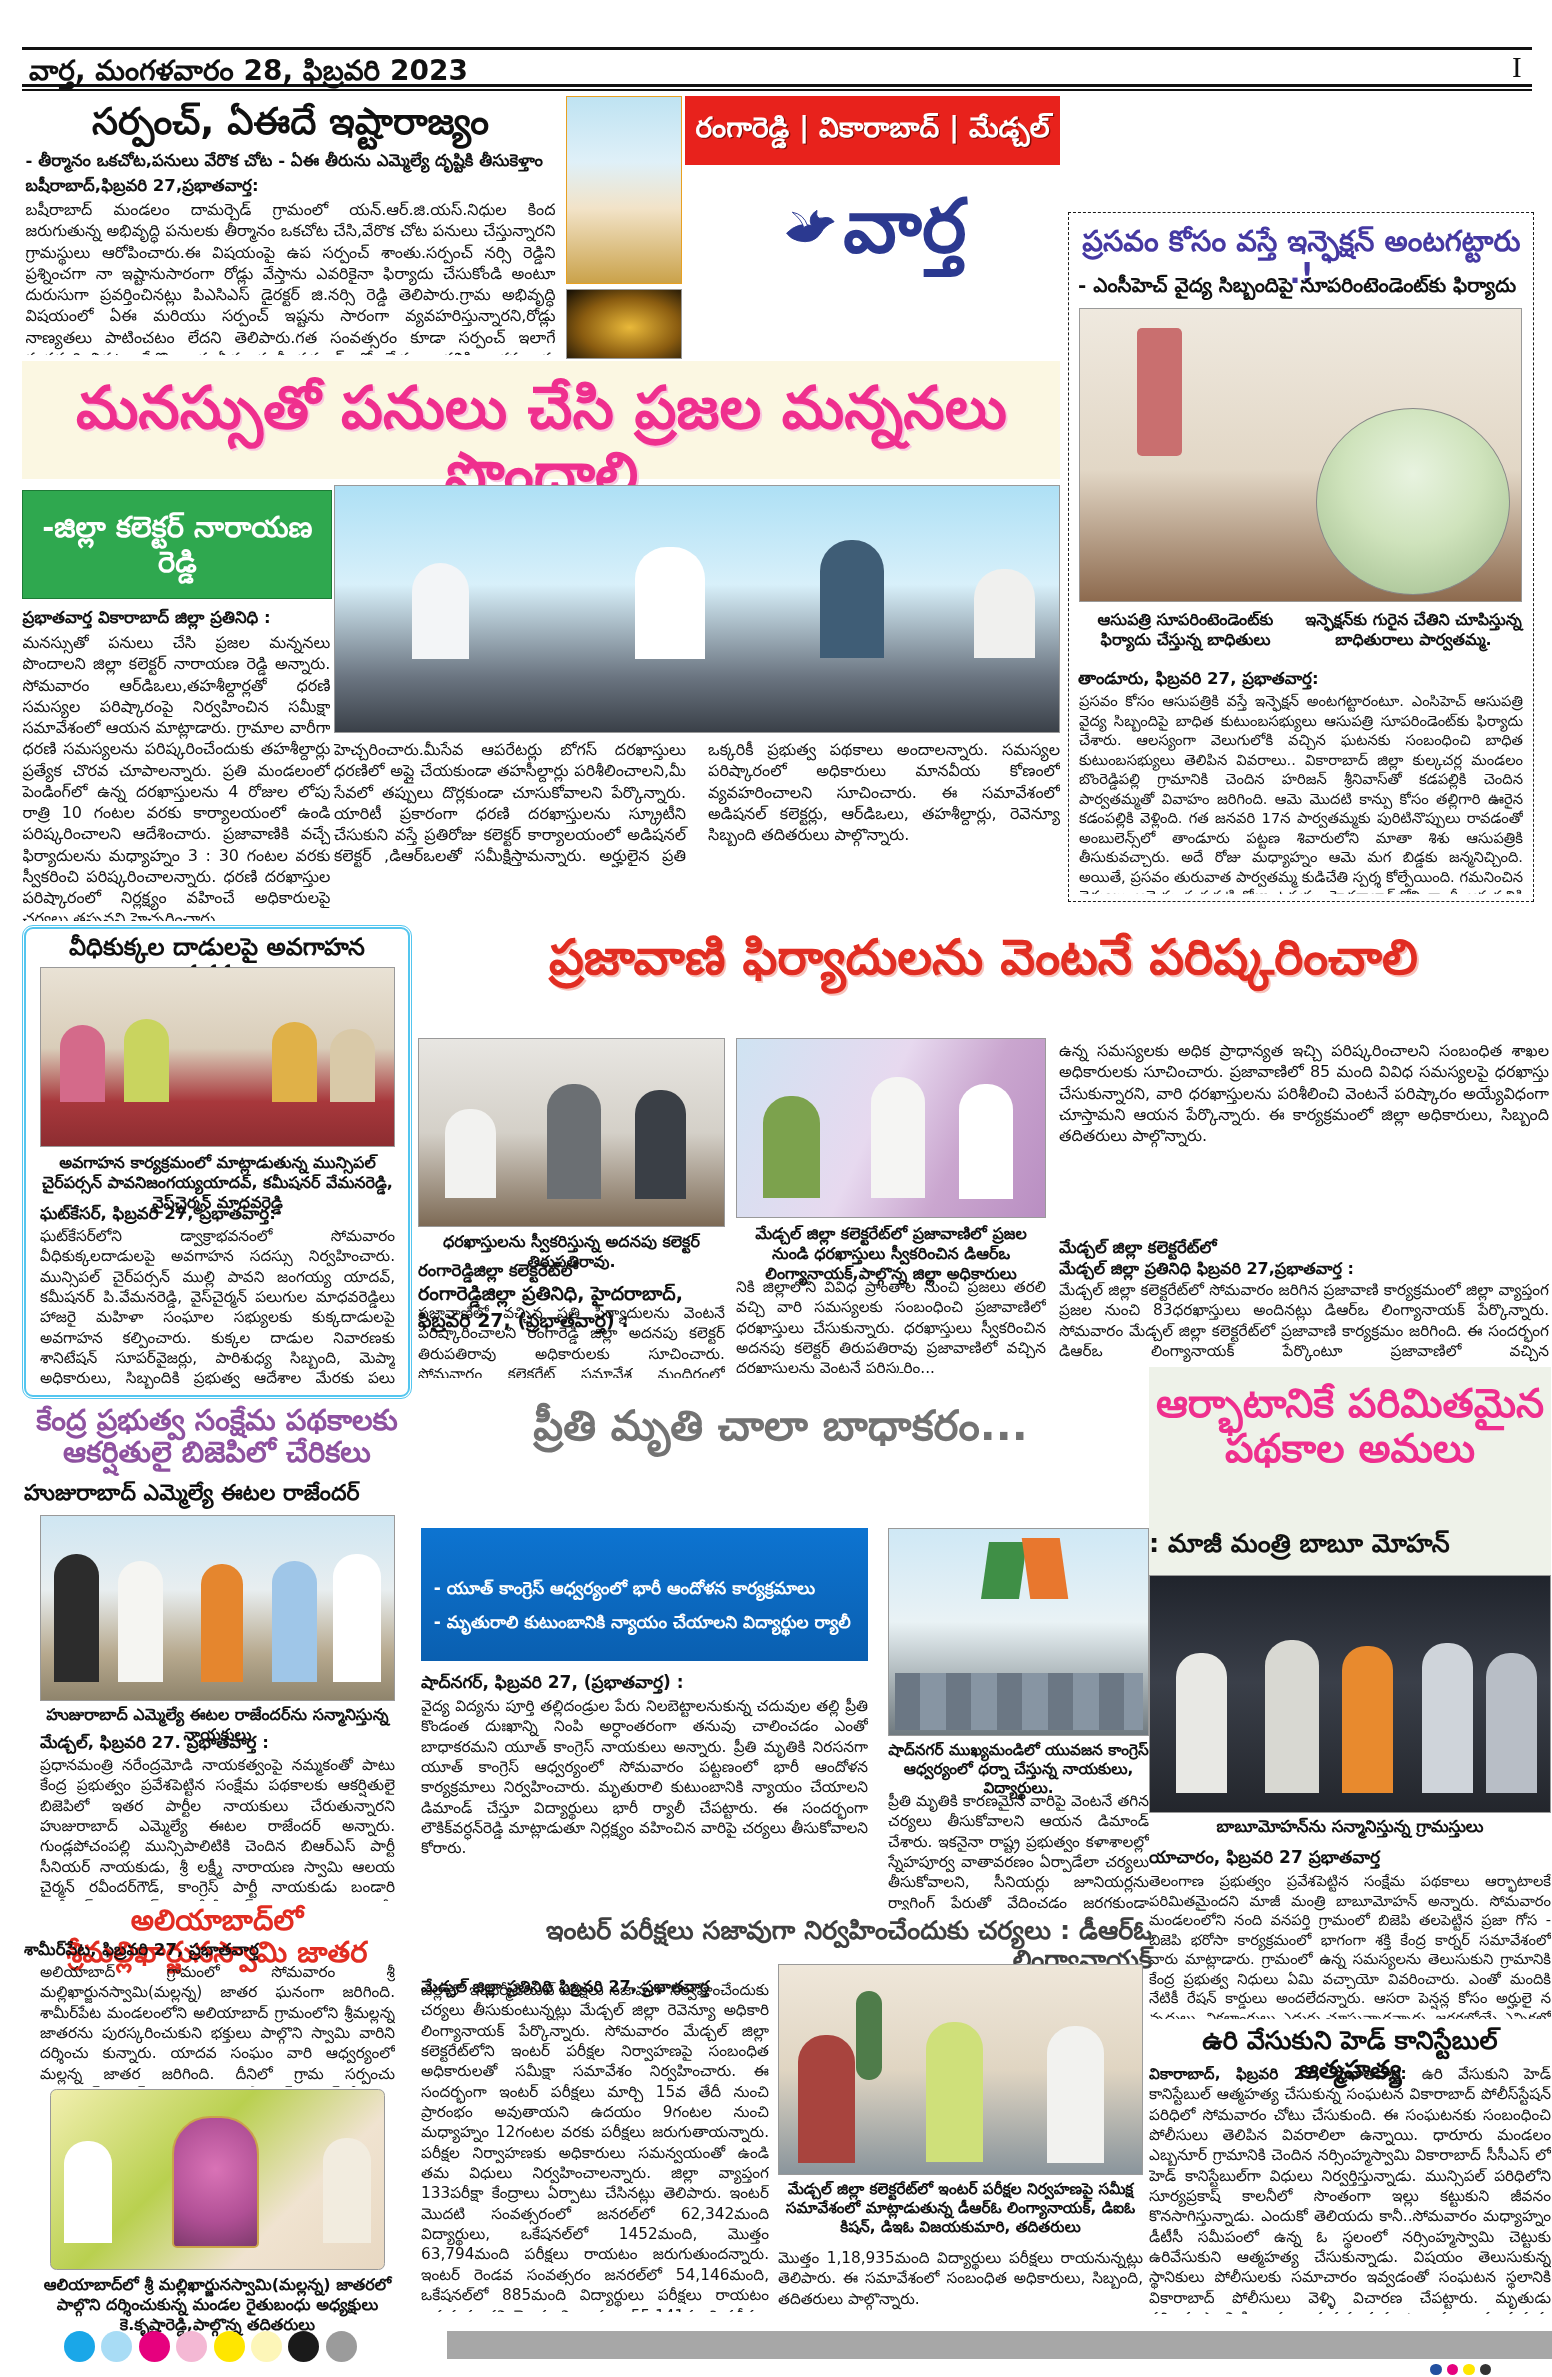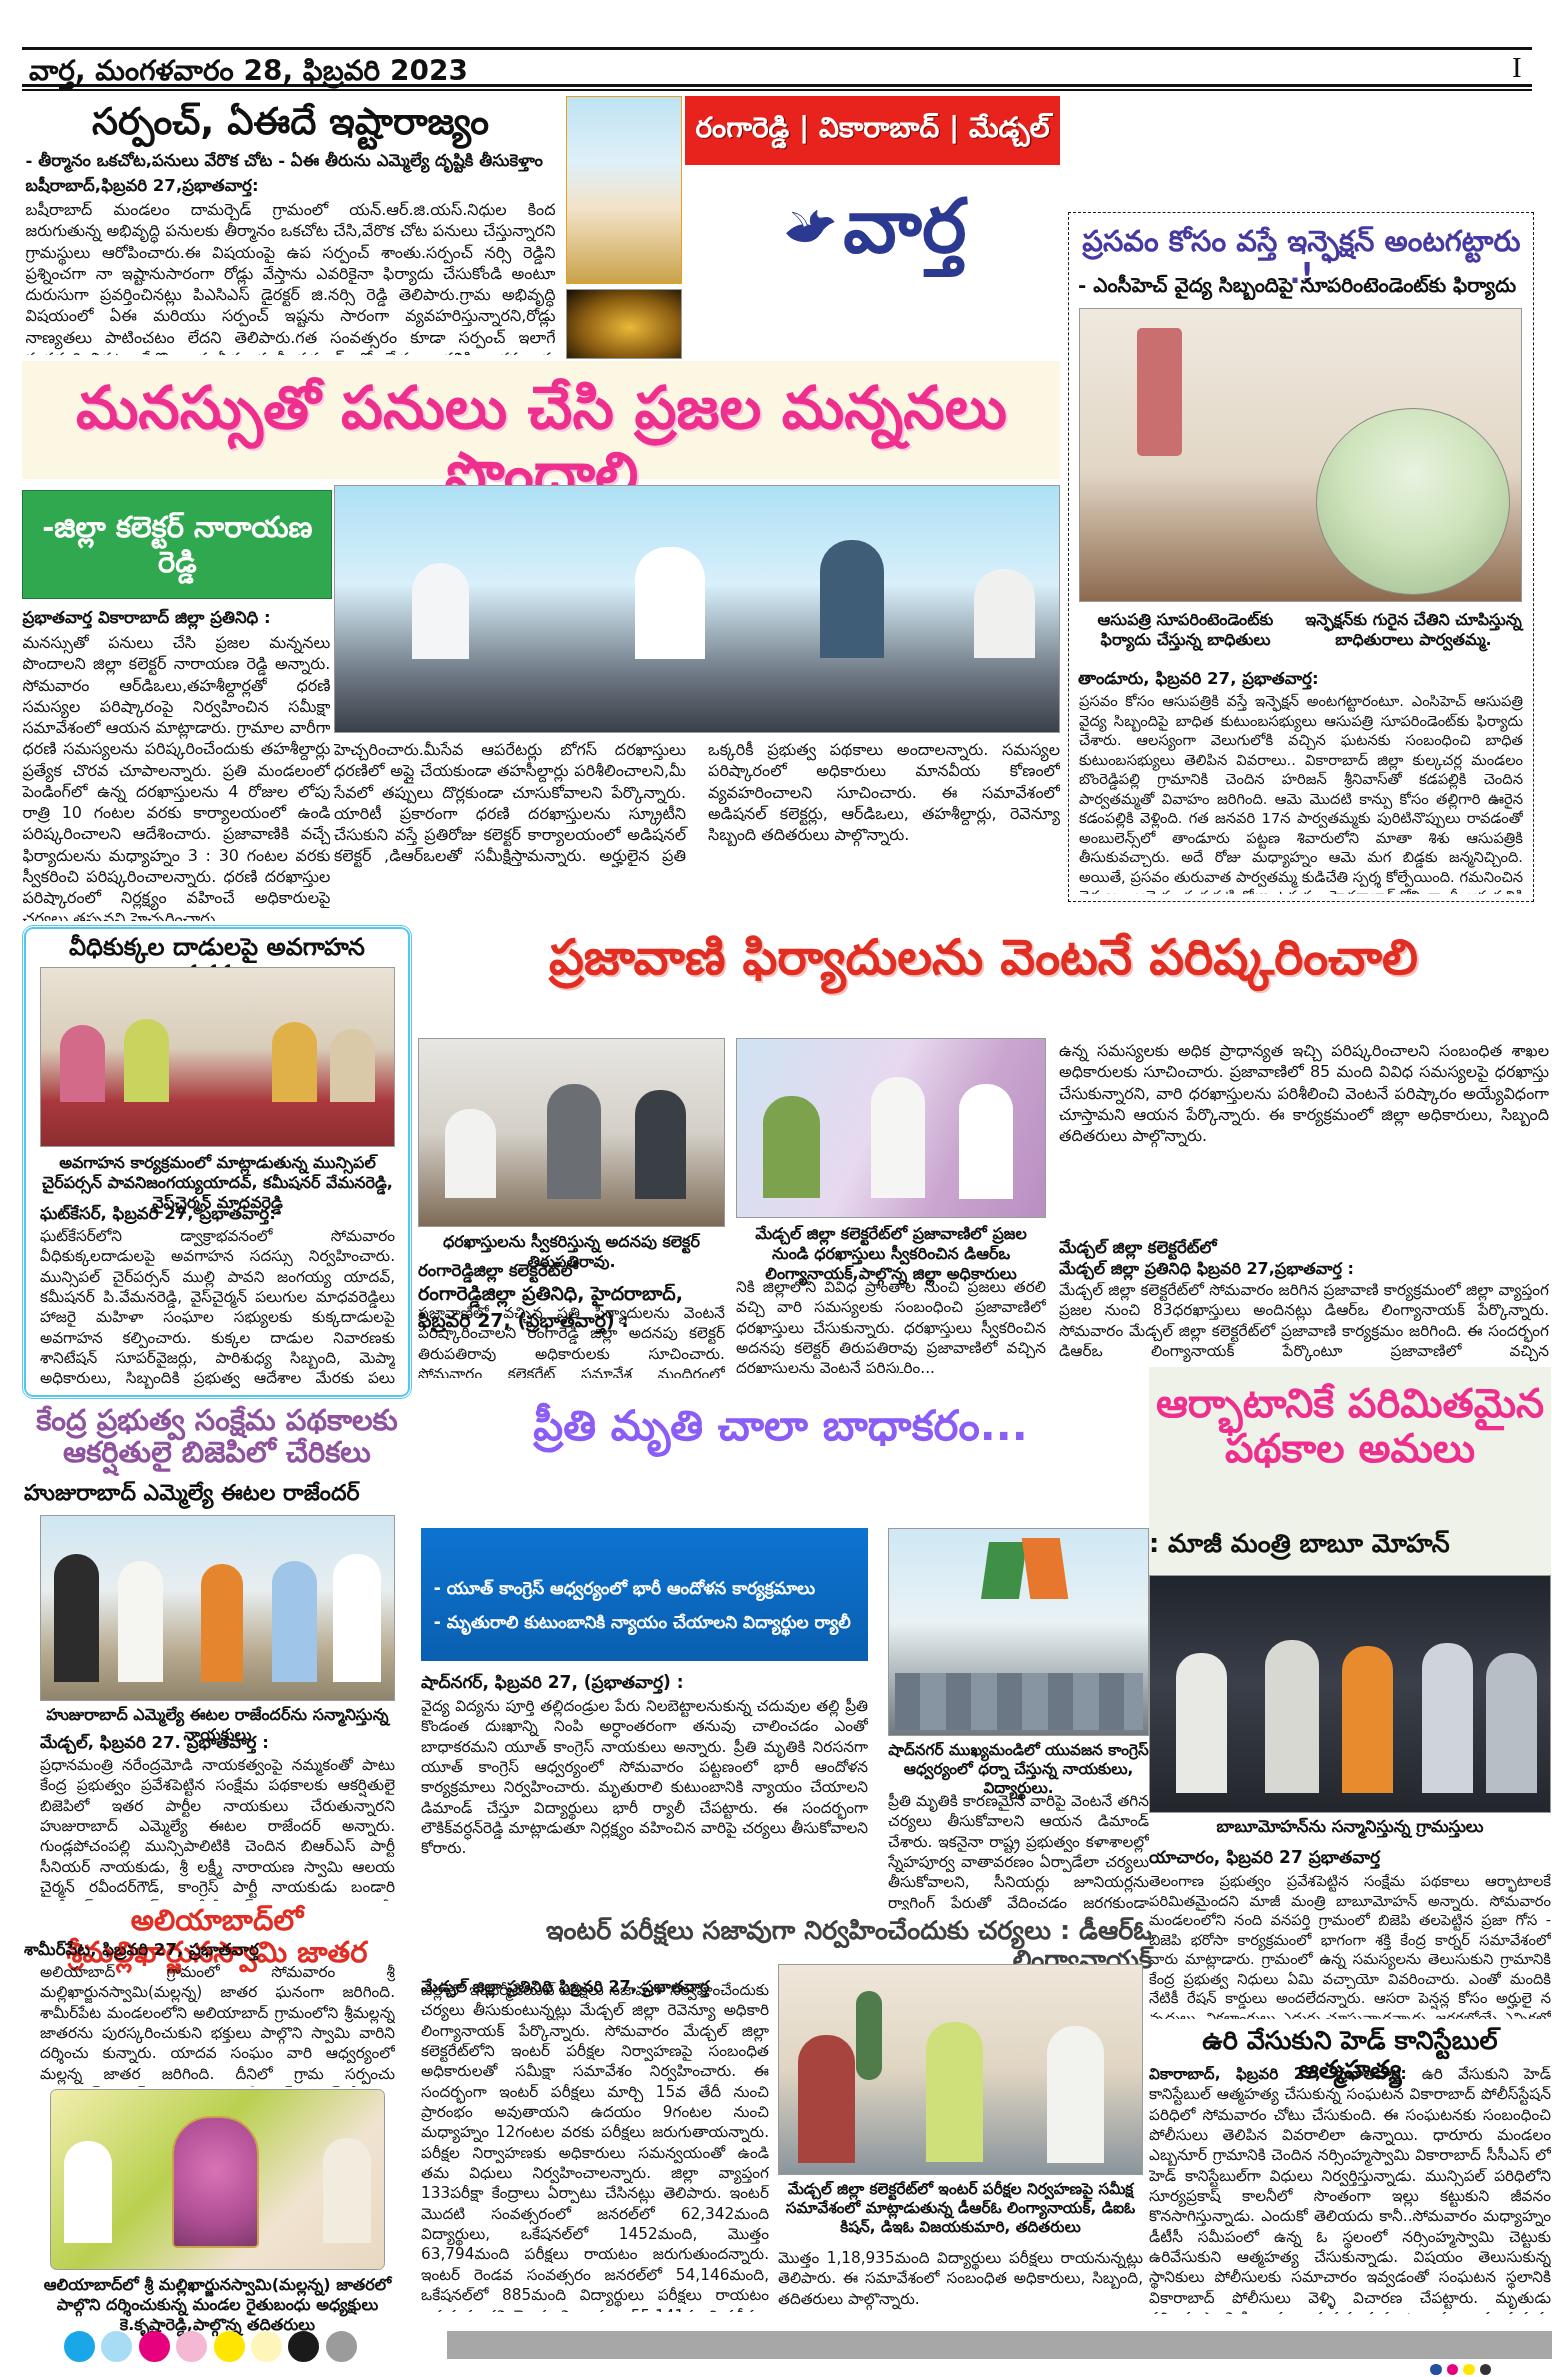--- a/index.html
+++ b/index.html
@@ -126,21 +126,21 @@
   <div class="abs hl" style="left:24px;top:1904px;width:386px;font-size:29px;color:#e12d22;">అలియాబాద్‌లో శ్రీమల్లిఖార్జునస్వామి జాతర</div>
   <div class="abs dl" style="left:24px;top:1940px;width:386px;font-size:16.6px;">శామీర్‌పేట, ఫిబ్రవరి 27, ప్రభాతవార్త</div>
   <div class="abs body" style="left:40px;top:1962px;width:355px;height:125px;font-size:15.3px;overflow:hidden;">అలియాబాద్ గ్రామంలో సోమవారం శ్రీ మల్లిఖార్జునస్వామి(మల్లన్న) జాతర ఘనంగా జరిగింది. శామీర్‌పేట మండలంలోని అలియాబాద్ గ్రామంలోని శ్రీమల్లన్న జాతరను పురస్కరించుకుని భక్తులు పాల్గొని స్వామి వారిని దర్శించు కున్నారు. యాదవ సంఘం వారి ఆధ్వర్యంలో మల్లన్న జాతర జరిగింది. దీనిలో గ్రామ సర్పంచు జి.కుమార్‌యాదవ్, ఎంపిటిసి సగ్గు శ్రీనివాస్‌యాదవ్‌తో పాటు మండల రైతుబంధు అధ్యక్షులు కె.కృష్ణారెడ్డి, పలువురు ప్రజా ప్రతినిధులు, నాయకులు, గ్రామ ప్రజలు భక్తులు పాల్గొని శ్రీస్వామి వారిని దర్శించుకున్నారు. జాతర సందర్భంగ ఆలయం వద్ద భక్తులతో కళకళలాడింది. ఒగ్గుకథ, బోనాలు, ప్రత్యేక పూజా కార్యక్రమాలు నిర్వహించారు. గ్రామానికి చెందిన భక్తులు పాల్గొని శ్రీమల్లిఖార్జునస్వామిని దర్శించుకున్నారు.</div>
   <div class="abs photo" style="left:50px;top:2089px;width:335px;height:181px;border-radius:6.4px;background:linear-gradient(135deg,#f2efb0 0%,#b9d04f 40%,#f0e3d0 70%,#e8d8c2 100%);">
     <div class="abs" style="left:121px;top:25.5px;width:83px;height:128px;border-radius:38px 38px 5.1px 5.1px;background:radial-gradient(circle at 50% 40%, #d973b6 0%, #b04f95 60%, #7e3a6c 100%);border:2.6px solid #caa24a;"></div>
     <div class="abs" style="left:12.8px;top:51px;width:48px;height:102px;border-radius:23px 23px 0 0;background:#ffffff;"></div>
     <div class="abs" style="right:12.8px;top:48px;width:48px;height:105px;border-radius:23px 23px 0 0;background:#f2ecdf;"></div>
   </div>
   <div class="abs cap" style="left:40px;top:2275px;width:355px;font-size:16px;">ఆలియాబాద్‌లో శ్రీ మల్లిఖార్జునస్వామి(మల్లన్న) జాతరలో పాల్గొని దర్శించుకున్న మండల రైతుబంధు అధ్యక్షులు కె.కృష్ణారెడ్డి,పాల్గొన్న తదితరులు</div>
 
-  <div class="abs hl" style="left:418px;top:1402px;width:725px;font-size:42px;color:#8b5cf6;">ప్రీతి మృతి చాలా బాధాకరం...</div>
+  <div class="abs hl" style="left:418px;top:1402px;width:725px;font-size:42px;color:#737373;">ప్రీతి మృతి చాలా బాధాకరం...</div>
   <div class="abs" style="left:421px;top:1528px;width:447px;height:133px;background:linear-gradient(180deg,#0d74d1 0%,#0a5fb0 100%);display:flex;flex-direction:column;justify-content:center;gap:10.2px;padding:0 12.8px;box-sizing:border-box;">
     <div style="color:#fff;font-size:17px;font-weight:bold;margin-top:25px;">- యూత్ కాంగ్రెస్ ఆధ్వర్యంలో భారీ ఆందోళన కార్యక్రమాలు</div>
     <div style="color:#fff;font-size:17px;font-weight:bold;">- మృతురాలి కుటుంబానికి న్యాయం చేయాలని విద్యార్థుల ర్యాలీ</div>
   </div>
   <div class="abs dl" style="left:421px;top:1672px;width:447px;font-size:17px;text-align:left;">షాద్‌నగర్, ఫిబ్రవరి 27, (ప్రభాతవార్త) :</div>
   <div class="abs body" style="left:421px;top:1696px;width:447px;height:211px;font-size:15.3px;overflow:hidden;">వైద్య విద్యను పూర్తి తల్లిదండ్రుల పేరు నిలబెట్టాలనుకున్న చదువుల తల్లి ప్రీతి కొండంత దుఃఖాన్ని నింపి అర్ధాంతరంగా తనువు చాలించడం ఎంతో బాధాకరమని యూత్ కాంగ్రెస్ నాయకులు అన్నారు. ప్రీతి మృతికి నిరసనగా యూత్ కాంగ్రెస్ ఆధ్వర్యంలో సోమవారం పట్టణంలో భారీ ఆందోళన కార్యక్రమాలు నిర్వహించారు. మృతురాలి కుటుంబానికి న్యాయం చేయాలని డిమాండ్ చేస్తూ విద్యార్థులు భారీ ర్యాలీ చేపట్టారు. ఈ సందర్భంగా లౌకిక్‌వర్ధన్‌రెడ్డి మాట్లాడుతూ నిర్లక్ష్యం వహించిన వారిపై చర్యలు తీసుకోవాలని కోరారు.</div>
 
   <div class="abs photo" style="left:888px;top:1528px;width:261px;height:208px;background:linear-gradient(180deg,#cfe8f5 0%,#e9f2f5 45%,#9aa4a8 80%,#707a80 100%);">
     <div class="abs" style="left:96px;top:12.8px;width:38px;height:57px;background:#3f8f46;transform:skewX(-8deg);"></div>
     <div class="abs" style="left:137px;top:9px;width:38px;height:61px;background:#e8772e;transform:skewX(8deg);"></div>

